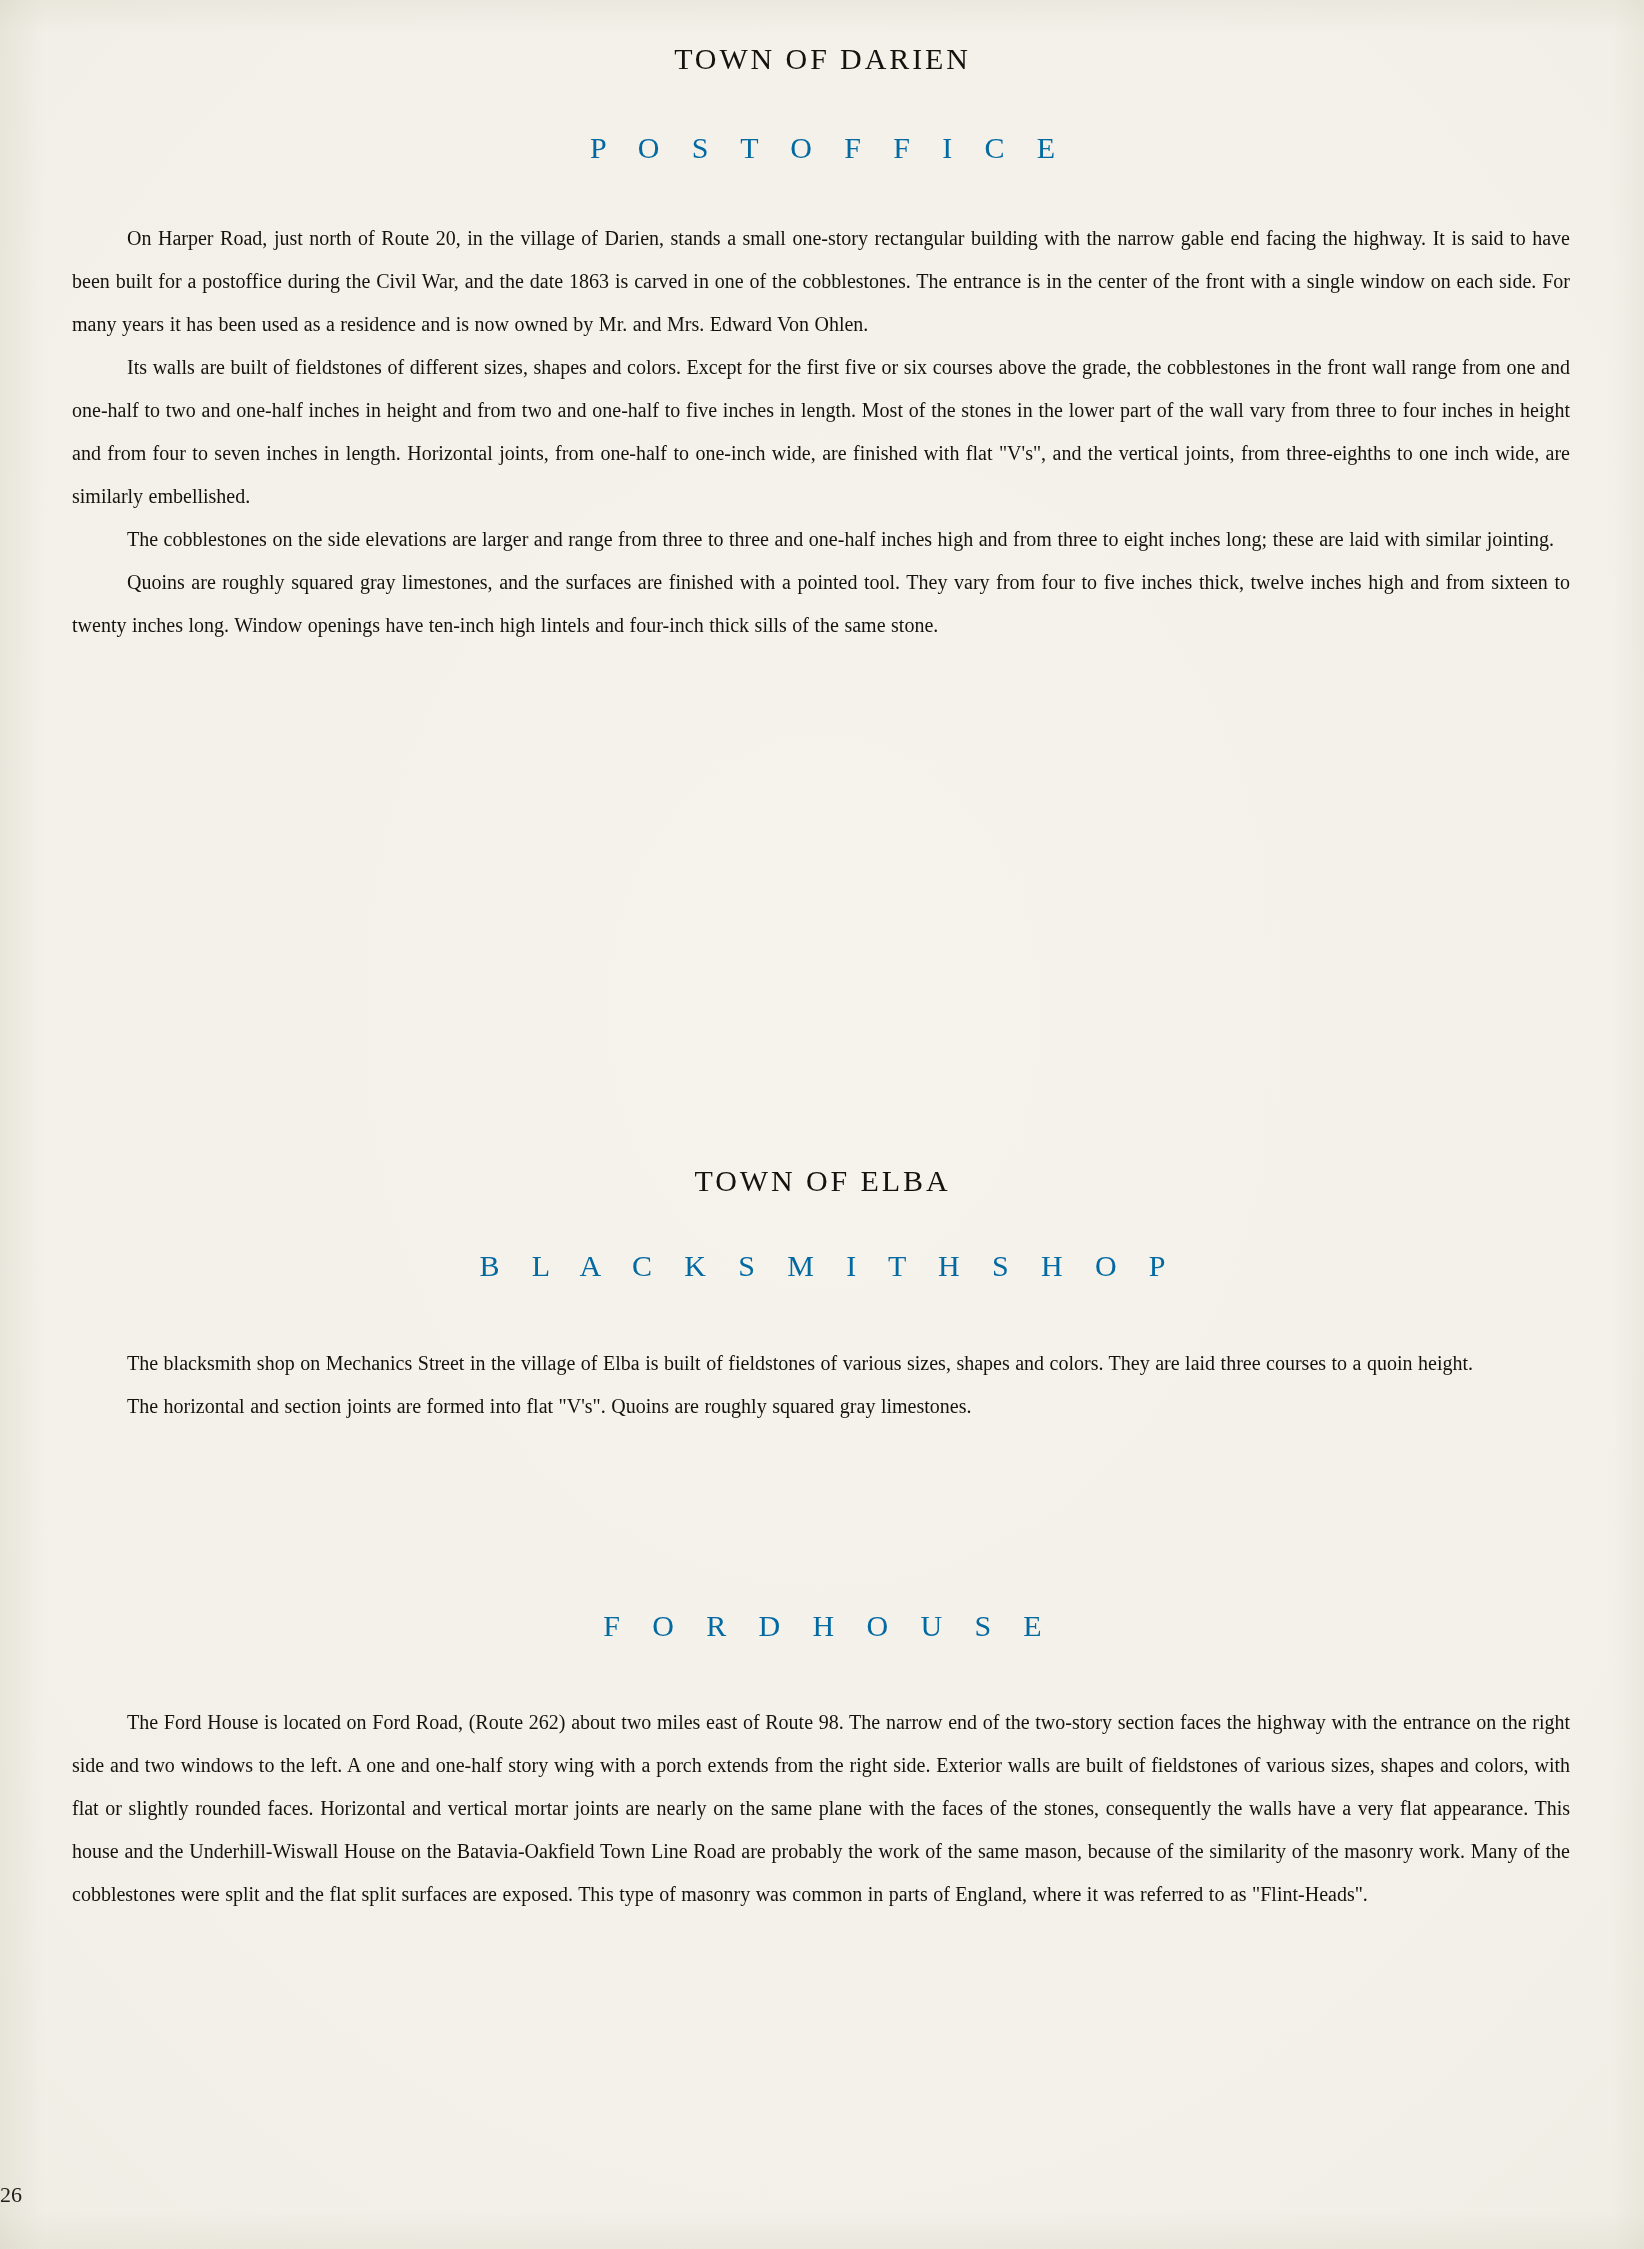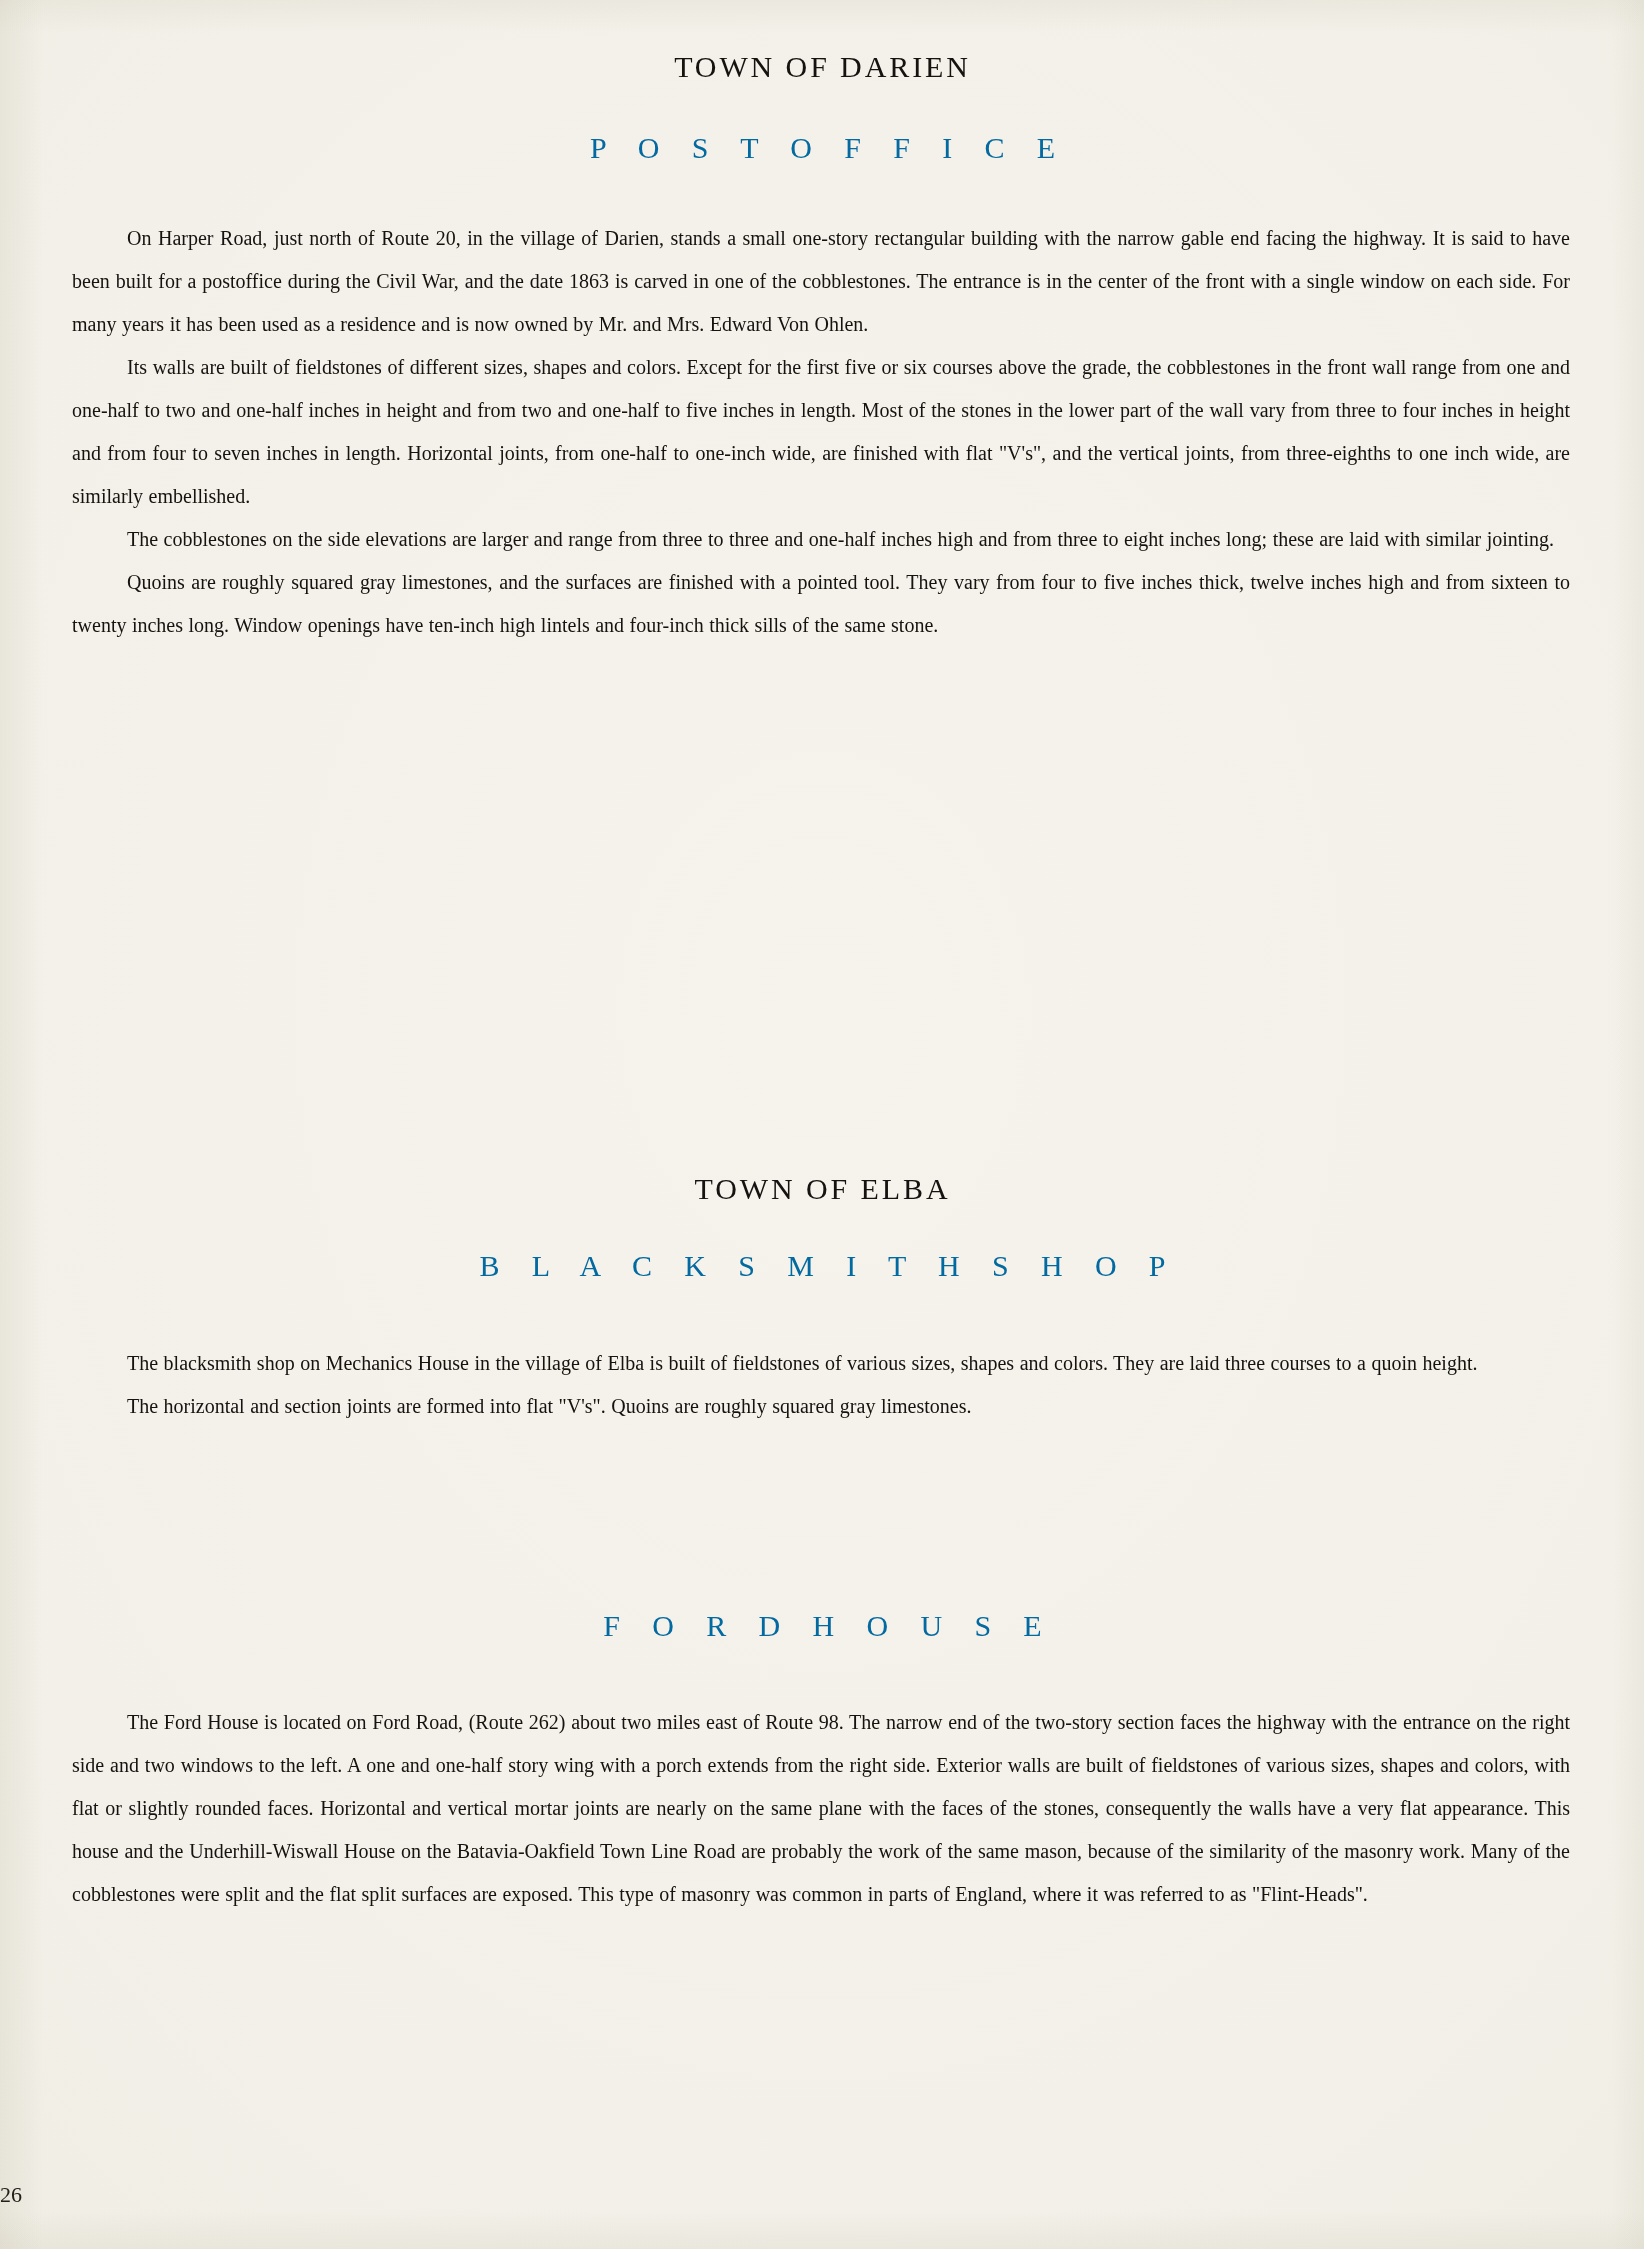--- a/index.html
+++ b/index.html
@@ -45,21 +45,21 @@
     inset: 0;
     padding: 0;
   }
 
   
   .town-title {
     text-align: center;
     font-size: 30px;
     letter-spacing: 2.9px;
     font-weight: 400;
-    margin: 8px;
+    margin: 0;
     padding: 0;
     line-height: 1;
     color: #151210;
   }
 
   .section-title {
     text-align: center;
     font-size: 30px;
     letter-spacing: 12.4px;
     font-weight: 400;
@@ -123,21 +123,21 @@
     <p class="para">Its walls are built of fieldstones of different sizes, shapes and colors. Except for the first five or six courses above the grade, the cobblestones in the front wall range from one and one-half to two and one-half inches in height and from two and one-half to five inches in length. Most of the stones in the lower part of the wall vary from three to four inches in height and from four to seven inches in length. Horizontal joints, from one-half to one-inch wide, are finished with flat "V's", and the vertical joints, from three-eighths to one inch wide, are similarly embellished.</p>
     <p class="para">The cobblestones on the side elevations are larger and range from three to three and one-half inches high and from three to eight inches long; these are laid with similar jointing.</p>
     <p class="para">Quoins are roughly squared gray limestones, and the surfaces are finished with a pointed tool. They vary from four to five inches thick, twelve inches high and from sixteen to twenty inches long. Window openings have ten-inch high lintels and four-inch thick sills of the same stone.</p>
   </div>
 
   <h1 id="town-elba" class="town-title">TOWN OF ELBA</h1>
 
   <h2 id="head-blacksmith" class="section-title">B L A C K S M I T H   S H O P</h2>
 
   <div id="body-blacksmith">
-    <p class="para">The blacksmith shop on Mechanics House in the village of Elba is built of fieldstones of various sizes, shapes and colors. They are laid three courses to a quoin height.</p>
+    <p class="para">The blacksmith shop on Mechanics Street in the village of Elba is built of fieldstones of various sizes, shapes and colors. They are laid three courses to a quoin height.</p>
     <p class="para">The horizontal and section joints are formed into flat "V's". Quoins are roughly squared gray limestones.</p>
   </div>
 
   <h2 id="head-fordhouse" class="section-title">F O R D   H O U S E</h2>
 
   <div id="body-fordhouse">
     <p class="para">The Ford House is located on Ford Road, (Route 262) about two miles east of Route 98. The narrow end of the two-story section faces the highway with the entrance on the right side and two windows to the left. A one and one-half story wing with a porch extends from the right side. Exterior walls are built of fieldstones of various sizes, shapes and colors, with flat or slightly rounded faces. Horizontal and vertical mortar joints are nearly on the same plane with the faces of the stones, consequently the walls have a very flat appearance. This house and the Underhill-Wiswall House on the Batavia-Oakfield Town Line Road are probably the work of the same mason, because of the similarity of the masonry work. Many of the cobblestones were split and the flat split surfaces are exposed. This type of masonry was common in parts of England, where it was referred to as "Flint-Heads".</p>
   </div>
 
   <div id="page-number" class="pageno">26</div>

